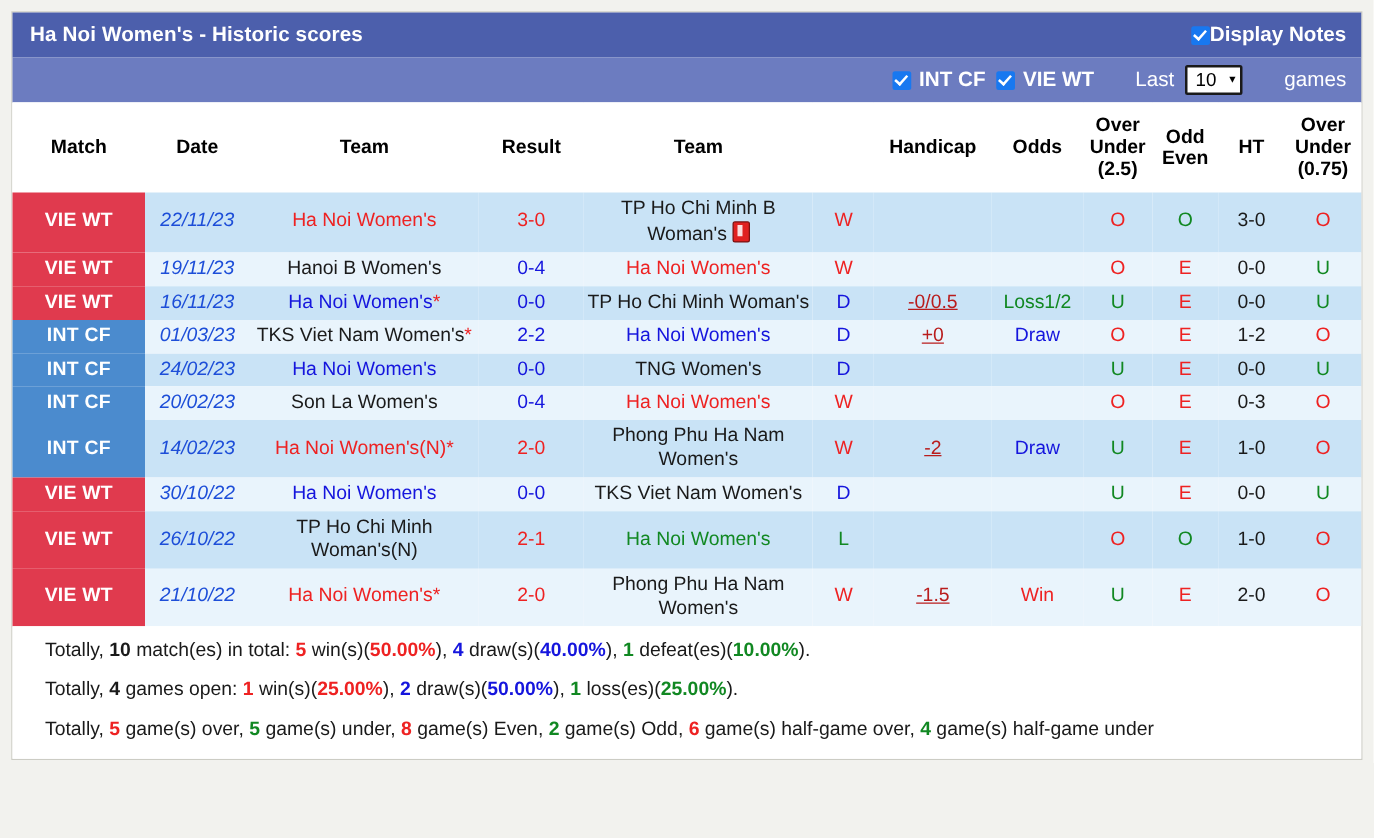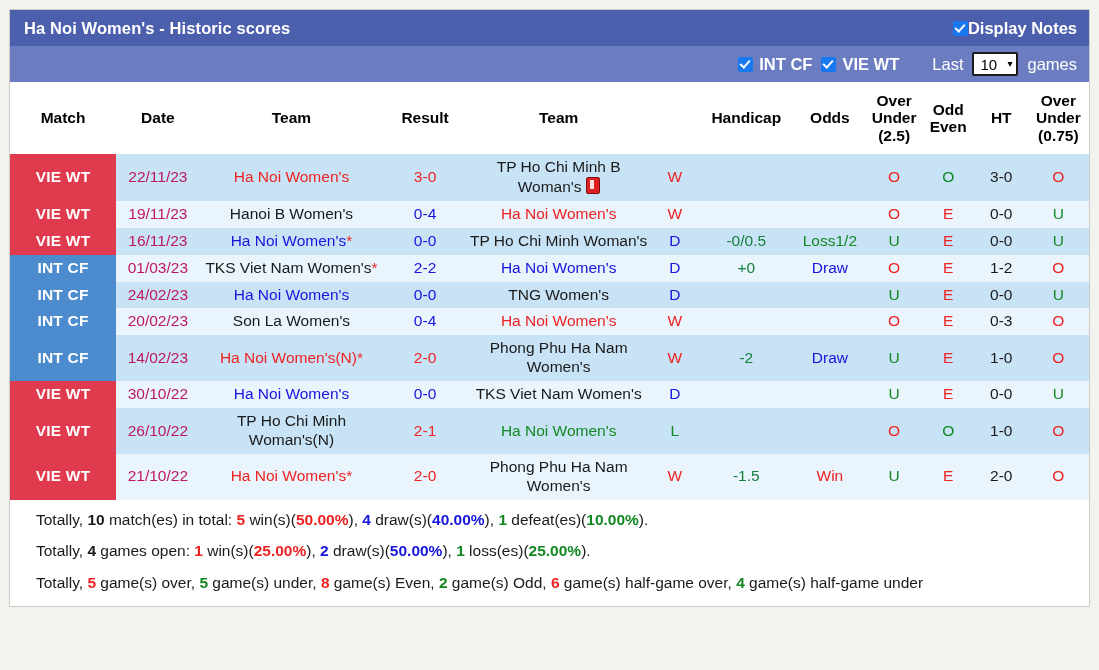--- a/index.html
+++ b/index.html
@@ -58,21 +58,21 @@
     justify-content: flex-end;
     padding: 0 12px 0 14px;
     box-sizing: border-box;
     gap: 9px;
   }
   .filter-group { display: flex; align-items: center; gap: 6px; }
   .filter-label {
     color: #ffffff; font-size: 16.5px; font-weight: bold; white-space: nowrap;
   }
   .last-label, .games-label {
-    color: #ffffff; font-size: 16.5px; font-weight: normal; white-space: nowrap;
+    color: #ffffff; font-size: 16.5px; font-weight: normal; white-space: nowrap; margin-left: 24px;
   }
   .last-label { margin-left: 24px; }
 
   
   .cbx {
     width: 15px; height: 15px;
     background: #1878f0;
     border-radius: 2px;
     position: relative;
     display: inline-block;
@@ -140,25 +140,25 @@
   td.league {
     color: #ffffff;
     font-weight: bold;
     font-size: 15.5px;
     padding: 4px 0;
     letter-spacing: .2px;
   }
   tr td.league.lg-vie { background: #e03a4e !important; }
   tr td.league.lg-int { background: #4b8bce !important; }
 
-  td.date { color: #be185d; font-size: 14.5px; }
+  td.date { color: #1d4ed8; font-size: 14.5px; font-style: italic; }
   td.team { padding-left: 4px; padding-right: 4px; }
   td.score { font-weight: normal; }
   td.ht { color: #1a1a1a; }
-  td.handicap { color: #15803d; font-size: 15px; }
+  td.handicap { color: #b91c1c; font-size: 15px; text-decoration: underline; }
 
   
   .c-red   { color: #ee2222; }
   .c-blue  { color: #1515dd; }
   .c-green { color: #118822; }
   .c-black { color: #1a1a1a; }
 
   .star { color: #ee2222; }
 
   .redcard {

